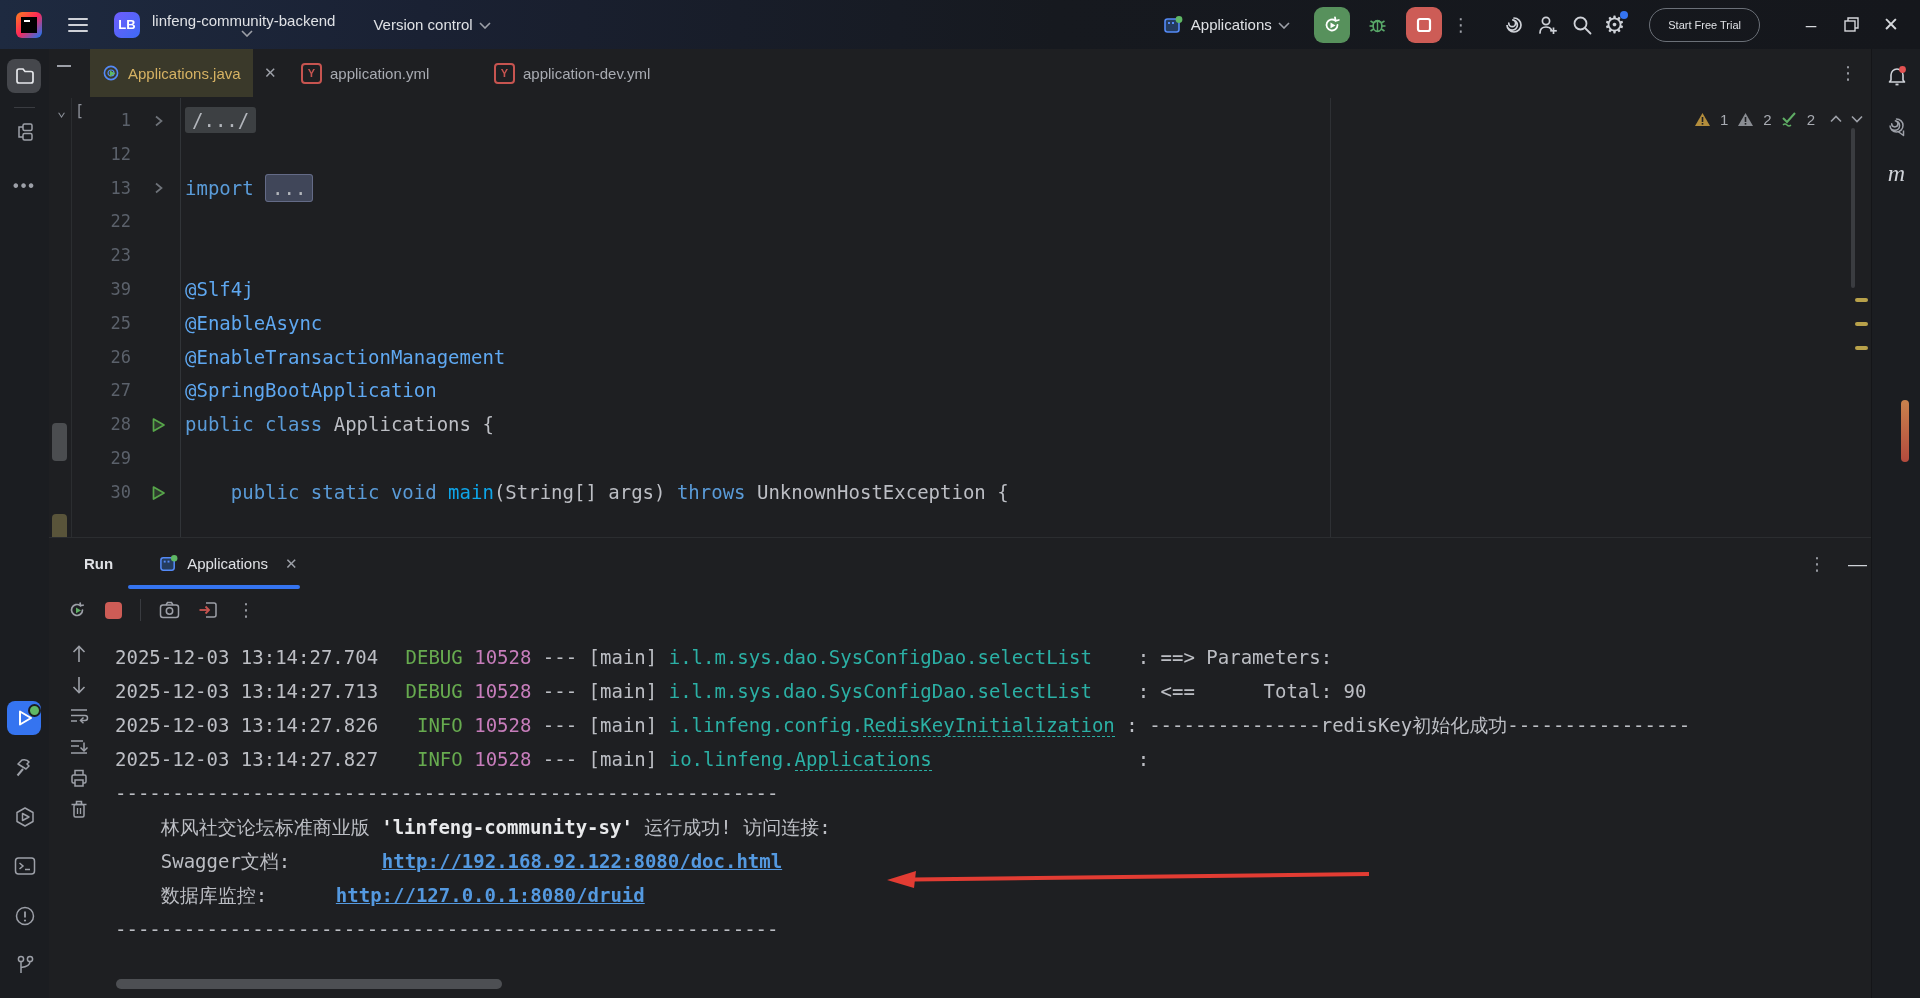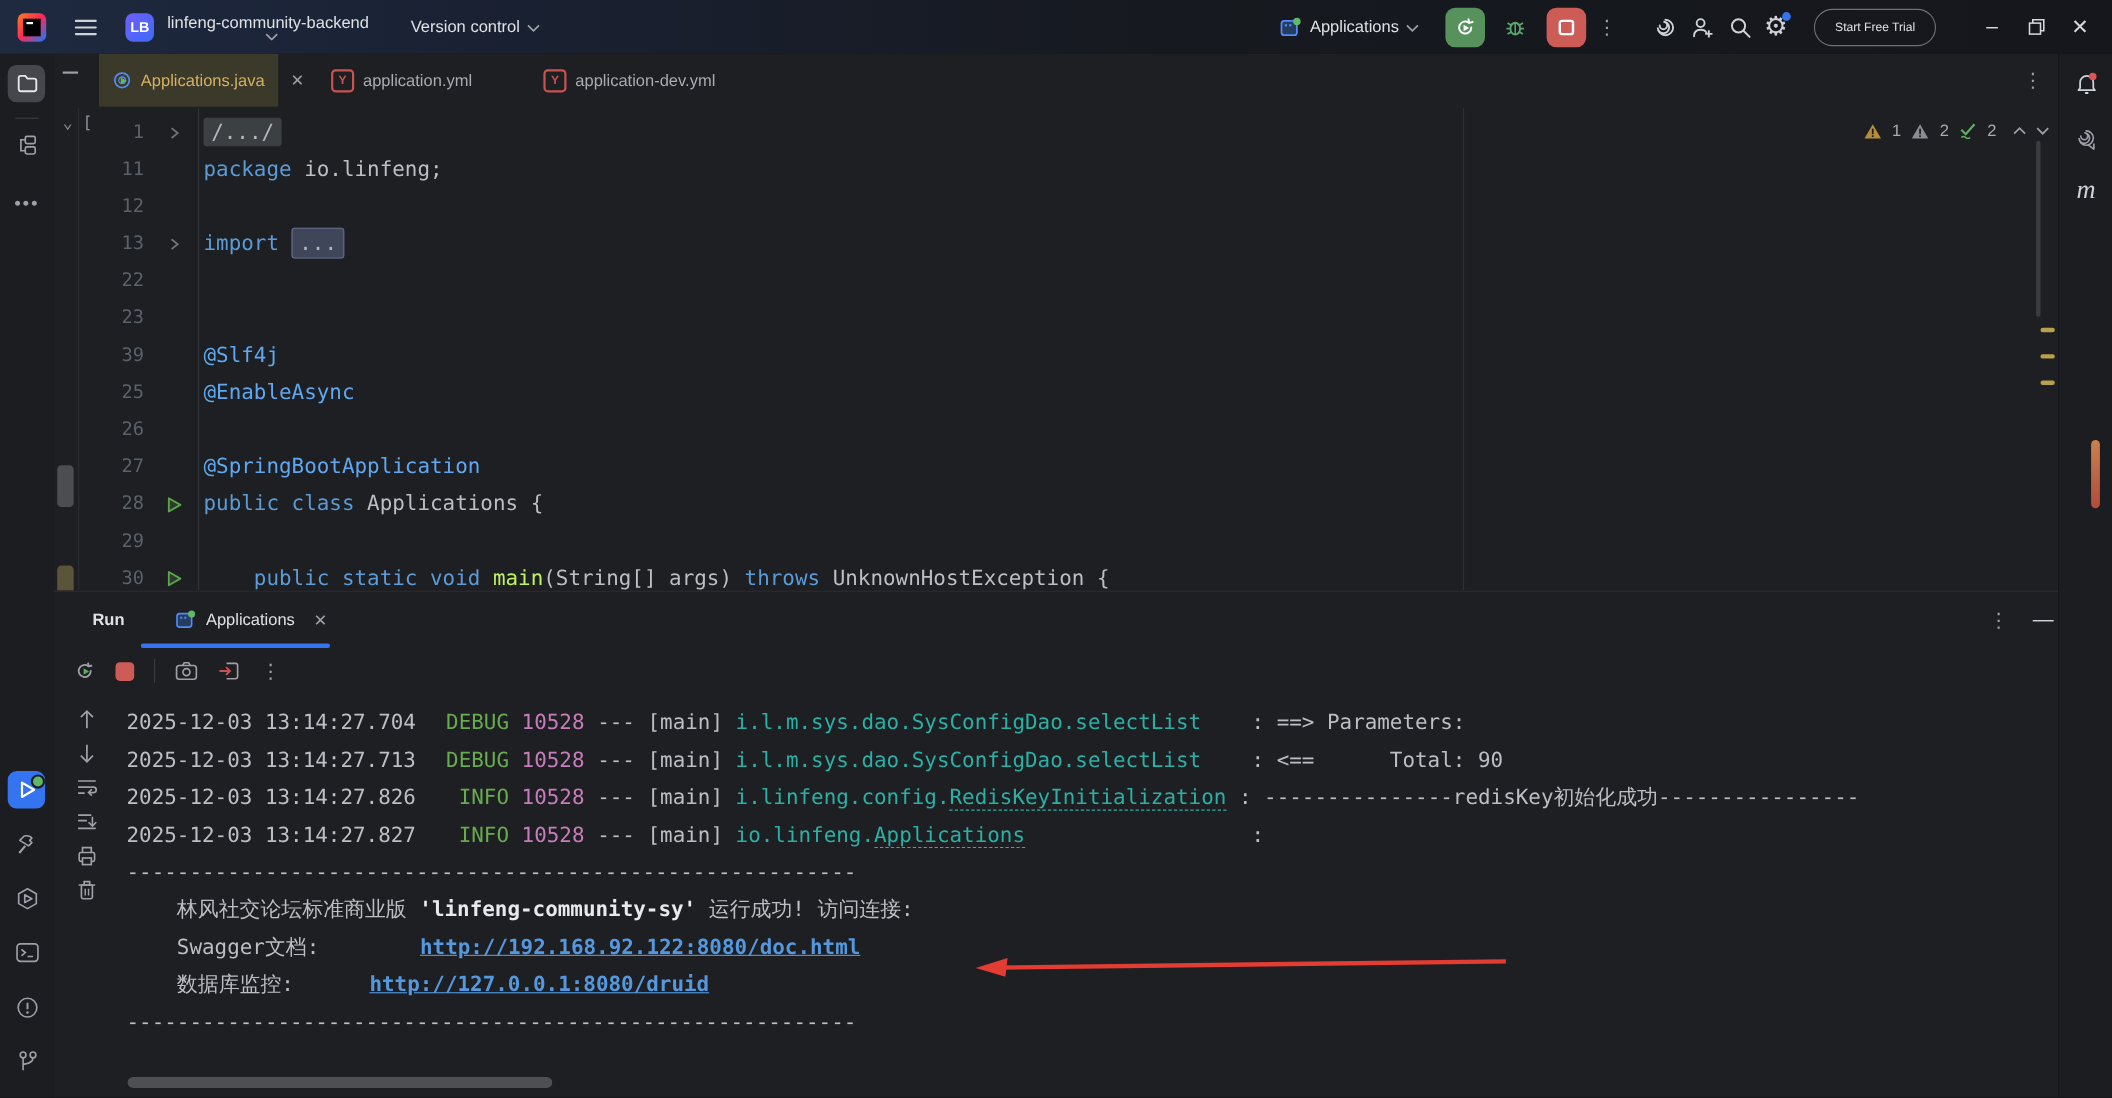--- a/index.html
+++ b/index.html
@@ -58,21 +58,21 @@
   .code-sep{position:absolute;left:131px;top:0;width:1px;height:439px;background:#313438;}
   .margin-line{position:absolute;left:1281px;top:0;width:1px;height:439px;background:#2e3034;}
   .code-lines{position:absolute;left:0;top:6px;width:1822px;}
   .code-row{display:flex;height:33.8px;line-height:33.8px;font-family:"DejaVu Sans Mono",monospace;font-size:19px;white-space:pre;}
   .ln{width:82px;text-align:right;color:#5b616b;font-size:17px;flex:none;}
   .gut{width:54px;flex:none;display:flex;align-items:center;justify-content:center;}
   .code{flex:none;}
   .seg-pl{color:#bcbec4;}
   .seg-kw{color:#5a9bd8;}
   .seg-ann{color:#5fa8f1;}
-  .seg-fn{color:#bef264;}
+  .seg-fn{color:#0ea5e9;}
   .seg-chip{background:#3d4043;color:#b3b6bc;border-radius:3px;padding:2px 7px;}
   .seg-chipbox{background:#404659;border:1px solid #646b87;color:#b3b6bc;border-radius:3px;padding:2px 6px;}
   .sticky-fold{position:absolute;left:8px;top:4px;color:#8c9099;font-size:15px;font-family:"DejaVu Sans Mono",monospace;}
   .gutter-marker{position:absolute;border-radius:4px;}
   .inspections{position:absolute;left:1645px;top:8px;height:26px;display:flex;align-items:center;gap:9px;
     font-size:15px;color:#a8abb2;}
   .scrl-thumb{position:absolute;left:1802px;top:30px;width:4px;height:160px;background:#3a3c40;border-radius:2px;}
   .mark-y{position:absolute;left:1806px;width:13px;height:4px;background:#b8a14a;border-radius:2px;}
 
   
@@ -303,30 +303,29 @@
     <div class="code-sep"></div>
     <div class="margin-line"></div>
     <div class="sticky-fold">⌄ [</div>
     <div class="gutter-marker" style="left:3px;top:325px;width:15px;height:38px;background:#4b4d50;"></div>
     <div class="gutter-marker" style="left:3px;top:416px;width:15px;height:36px;background:#59543a;"></div>
 
     <div class="code-lines">
         <div class="code-row"><span class="ln">1</span><span class="gut"><svg width="11" height="14" viewBox="0 0 11 14">
               <polyline points="3,2.5 8.5,7 3,11.5" fill="none" stroke="#6f737a" stroke-width="1.7"></polyline>
             </svg></span><span class="code"><span class="seg-chip">/.../</span></span></div>
-        <div class="code-row"><span class="ln">11</span><span class="gut"></span><span class="code"><span class="seg-kw">package </span><span class="seg-pl">io.linfeng;</span></span></div>
         <div class="code-row"><span class="ln">12</span><span class="gut"></span><span class="code"></span></div>
         <div class="code-row"><span class="ln">13</span><span class="gut"><svg width="11" height="14" viewBox="0 0 11 14">
               <polyline points="3,2.5 8.5,7 3,11.5" fill="none" stroke="#6f737a" stroke-width="1.7"></polyline>
             </svg></span><span class="code"><span class="seg-kw">import </span><span class="seg-chipbox">...</span></span></div>
         <div class="code-row"><span class="ln">22</span><span class="gut"></span><span class="code"></span></div>
         <div class="code-row"><span class="ln">23</span><span class="gut"></span><span class="code"></span></div>
         <div class="code-row"><span class="ln">39</span><span class="gut"></span><span class="code"><span class="seg-ann">@Slf4j</span></span></div>
         <div class="code-row"><span class="ln">25</span><span class="gut"></span><span class="code"><span class="seg-ann">@EnableAsync</span></span></div>
-        <div class="code-row"><span class="ln">26</span><span class="gut"></span></div>
+        <div class="code-row"><span class="ln">26</span><span class="gut"></span><span class="code"><span class="seg-ann">@EnableTransactionManagement</span></span></div>
         <div class="code-row"><span class="ln">27</span><span class="gut"></span><span class="code"><span class="seg-ann">@SpringBootApplication</span></span></div>
         <div class="code-row"><span class="ln">28</span><span class="gut"><svg width="15" height="16" viewBox="0 0 15 16">
               <polygon points="2.5,2 13,8 2.5,14" fill="#2e3a2e" stroke="#57a64a" stroke-width="1.7" stroke-linejoin="round"></polygon>
             </svg></span><span class="code"><span class="seg-kw">public class </span><span class="seg-pl">Applications {</span></span></div>
         <div class="code-row"><span class="ln">29</span><span class="gut"></span><span class="code"></span></div>
         <div class="code-row"><span class="ln">30</span><span class="gut"><svg width="15" height="16" viewBox="0 0 15 16">
               <polygon points="2.5,2 13,8 2.5,14" fill="#2e3a2e" stroke="#57a64a" stroke-width="1.7" stroke-linejoin="round"></polygon>
             </svg></span><span class="code"><span class="seg-pl">    </span><span class="seg-kw">public static void </span><span class="seg-fn">main</span><span class="seg-pl">(String[] args) </span><span class="seg-kw">throws</span><span class="seg-pl"> UnknownHostException {</span></span></div>
       </div>
 

